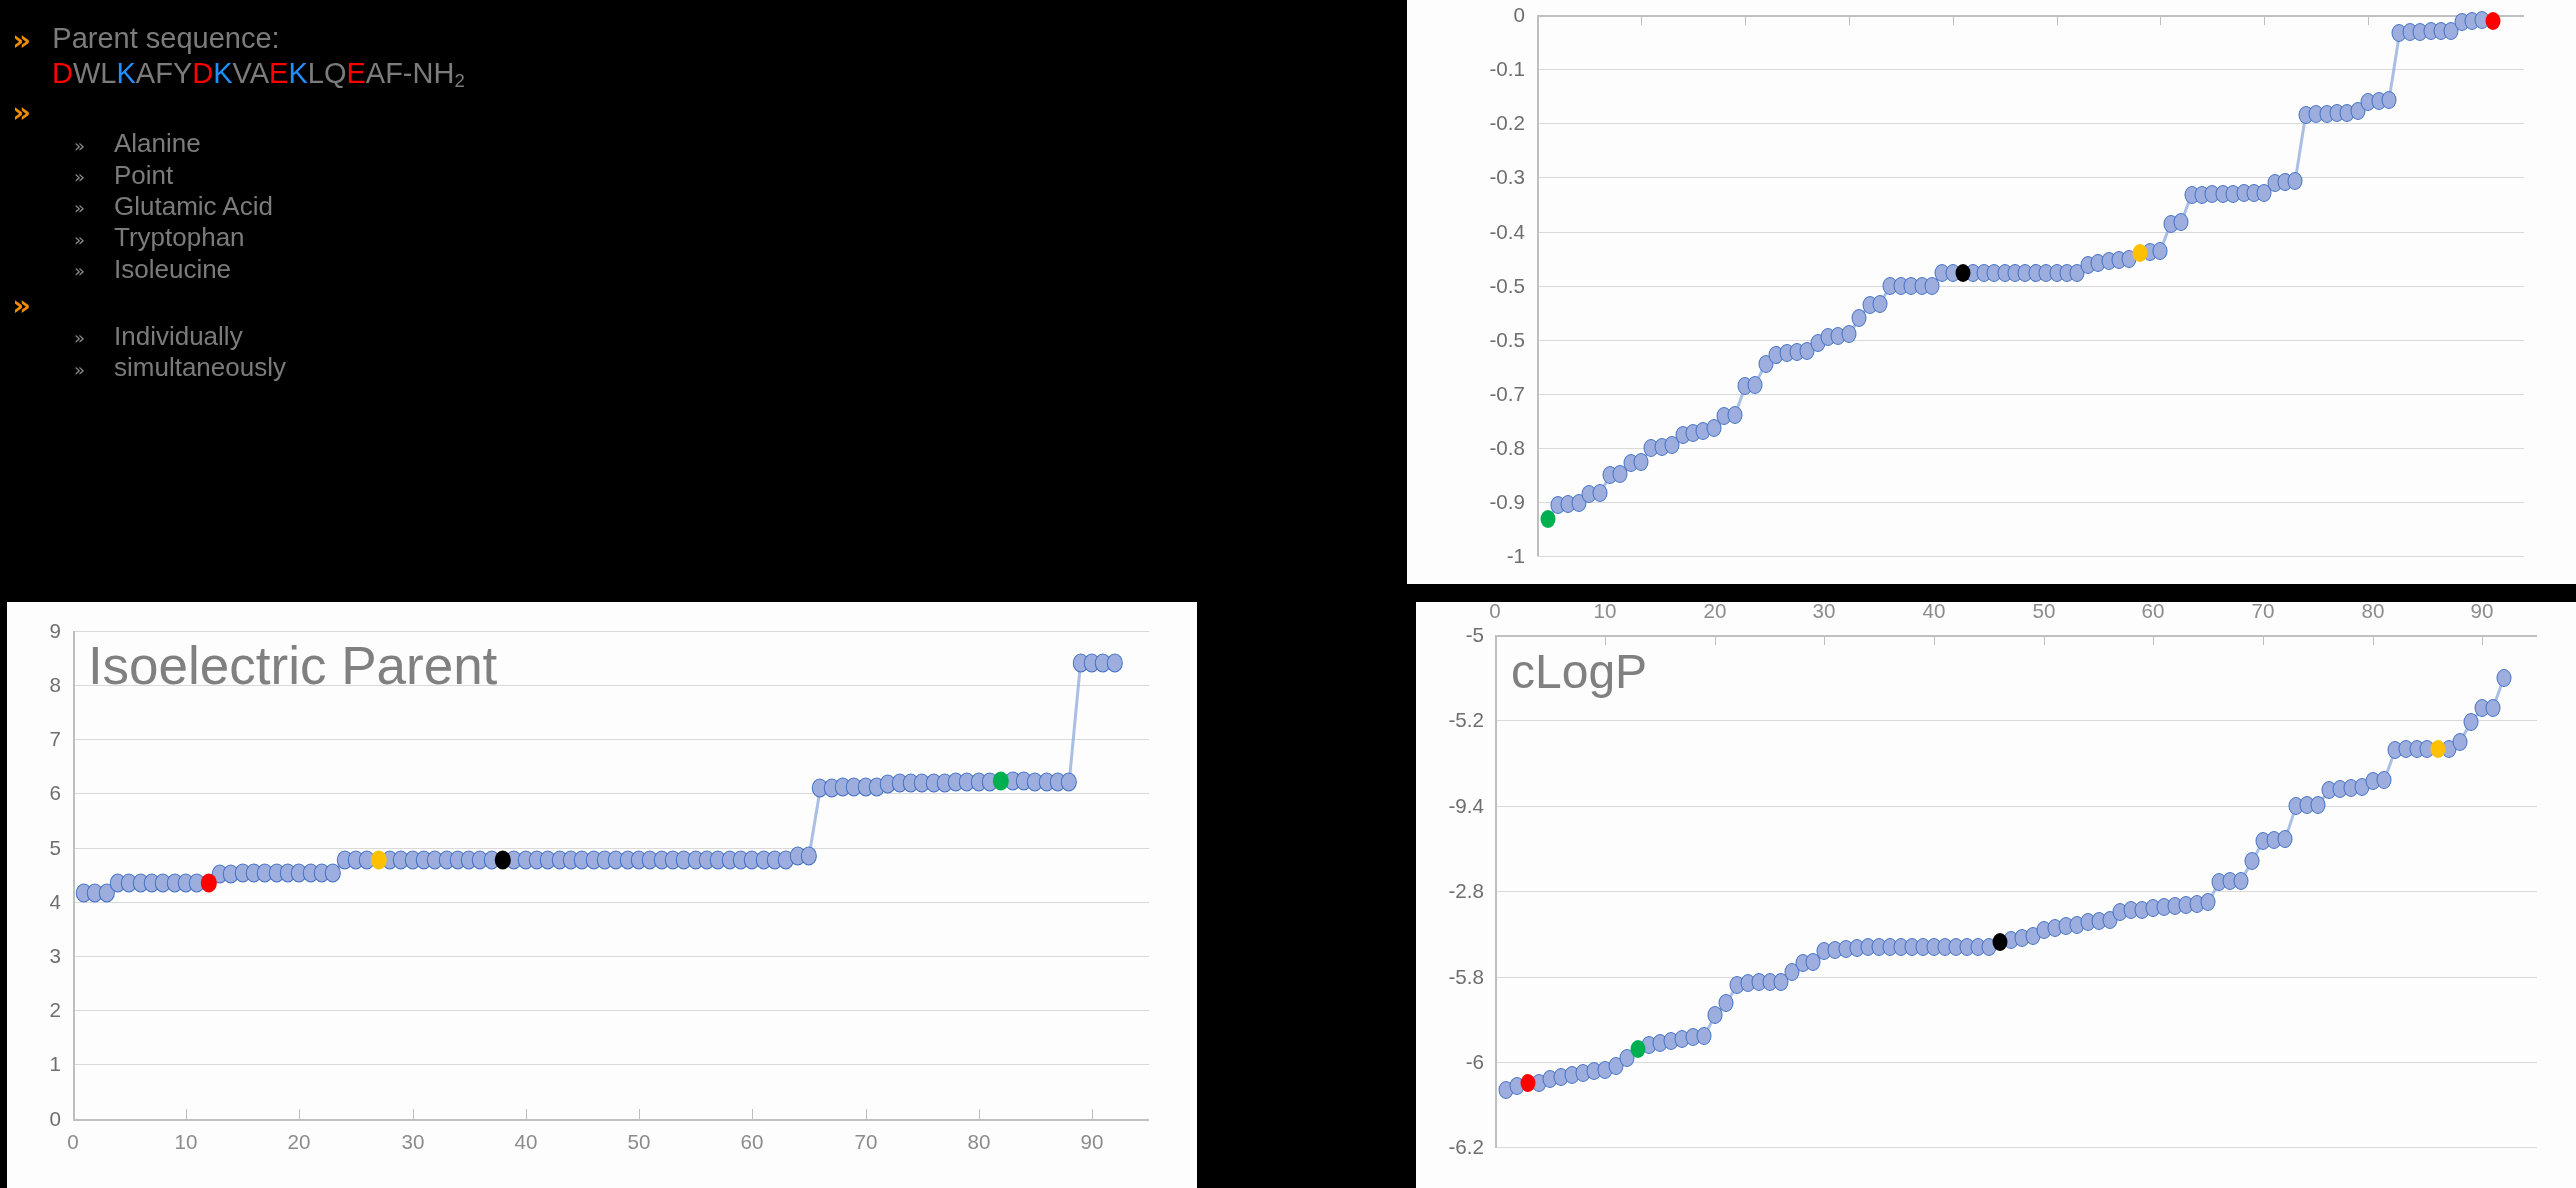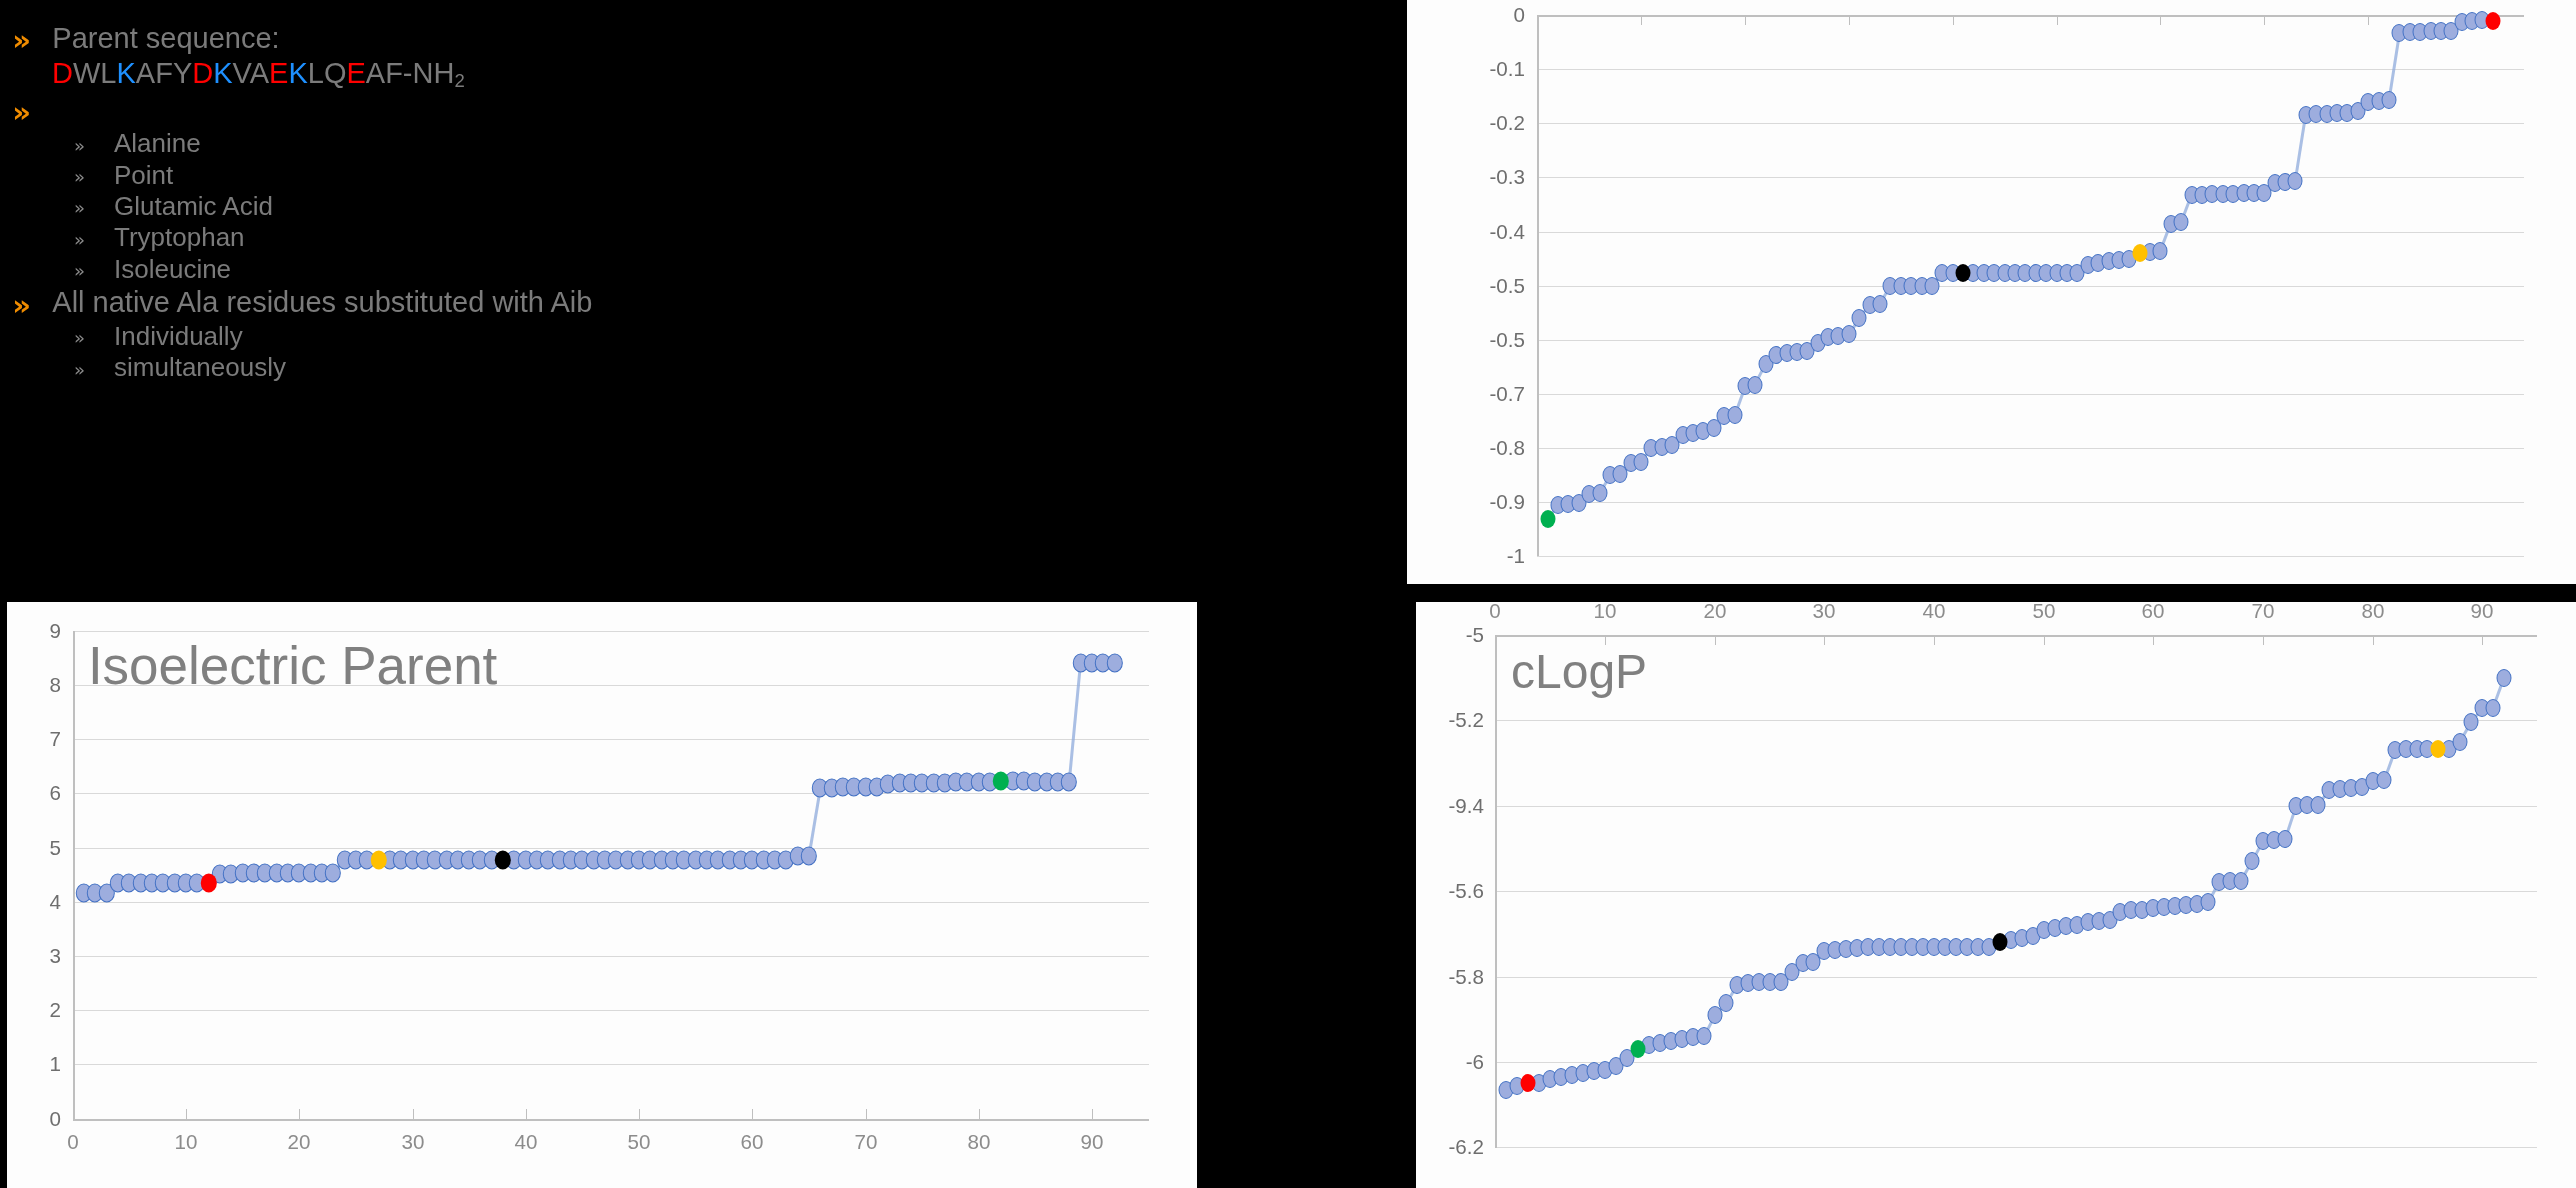--- a/index.html
+++ b/index.html
@@ -90,21 +90,20 @@
     <span class="chev">»</span>
     <span class="txt">Tryptophan</span>
   </div>
   <div class="bullet-row lvl2">
     <span class="chev">»</span>
     <span class="txt">Isoleucine</span>
   </div>
 
   <div class="bullet-row lvl1">
     <span class="chev">»</span>
-    <span class="txt">All native Ala residues substituted with Aib</span>
   </div>
 
   <div class="bullet-row lvl2">
     <span class="chev">»</span>
     <span class="txt">Individually</span>
   </div>
   <div class="bullet-row lvl2">
     <span class="chev">»</span>
     <span class="txt">simultaneously</span>
   </div>
@@ -573,21 +572,21 @@
   </div>
 <div class="chart-panel" id="panel-clogp">
     <div class="plot-wrap">
       <div class="gridline" style="top: 33px; left: 79px; width: 1042px;"></div>
       <div class="ylab" style="top: 33px; right: 1092px;">-5</div>
       <div class="gridline" style="top: 118px; left: 79px; width: 1042px;"></div>
       <div class="ylab" style="top: 118px; right: 1092px;">-5.2</div>
       <div class="gridline" style="top: 204px; left: 79px; width: 1042px;"></div>
       <div class="ylab" style="top: 204px; right: 1092px;">-9.4</div>
       <div class="gridline" style="top: 289px; left: 79px; width: 1042px;"></div>
-      <div class="ylab" style="top: 289px; right: 1092px;">-5.6</div>
+      <div class="ylab" style="top: 289px; right: 1092px;">-2.8</div>
       <div class="gridline" style="top: 375px; left: 79px; width: 1042px;"></div>
       <div class="ylab" style="top: 375px; right: 1092px;">-5.8</div>
       <div class="gridline" style="top: 460px; left: 79px; width: 1042px;"></div>
       <div class="ylab" style="top: 460px; right: 1092px;">-6</div>
       <div class="gridline" style="top: 545px; left: 79px; width: 1042px;"></div>
       <div class="ylab" style="top: 545px; right: 1092px;">-6.2</div>
       <div class="axisline" style="left: 79px; top: 33px; width: 2.1px; height: 513px;"></div>
       <div class="axisline" style="left: 79px; top: 33px; width: 1042px; height: 2.1px;"></div>
       <div class="tickmark" style="left: 79px; width: 1.4px; height: 9.6px; top: 33px;"></div>
       <div class="xlab" style="left: 79px; top: -2.7px;">0</div>

